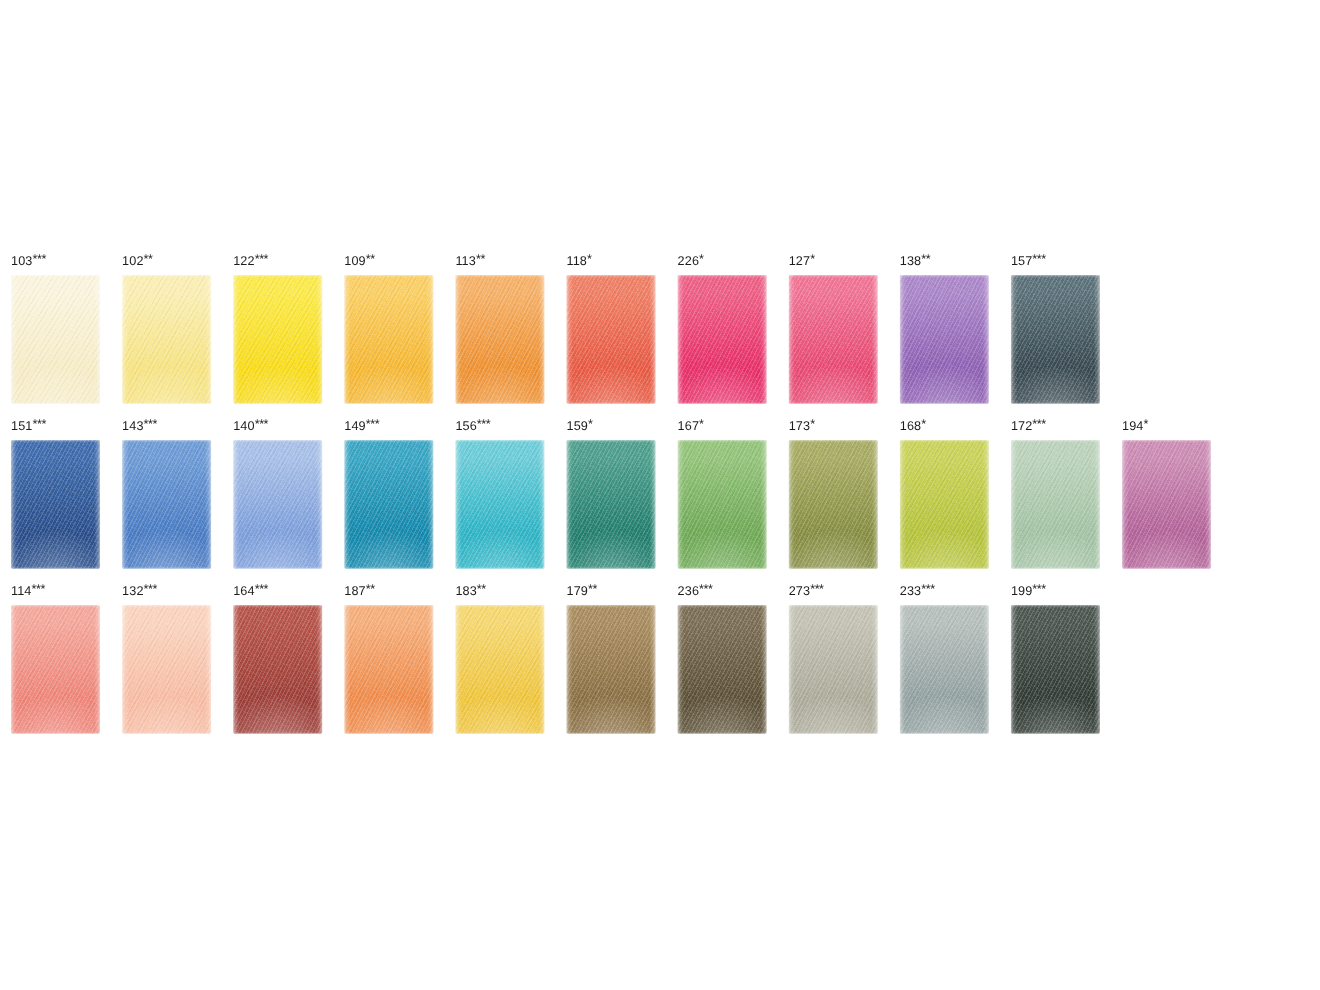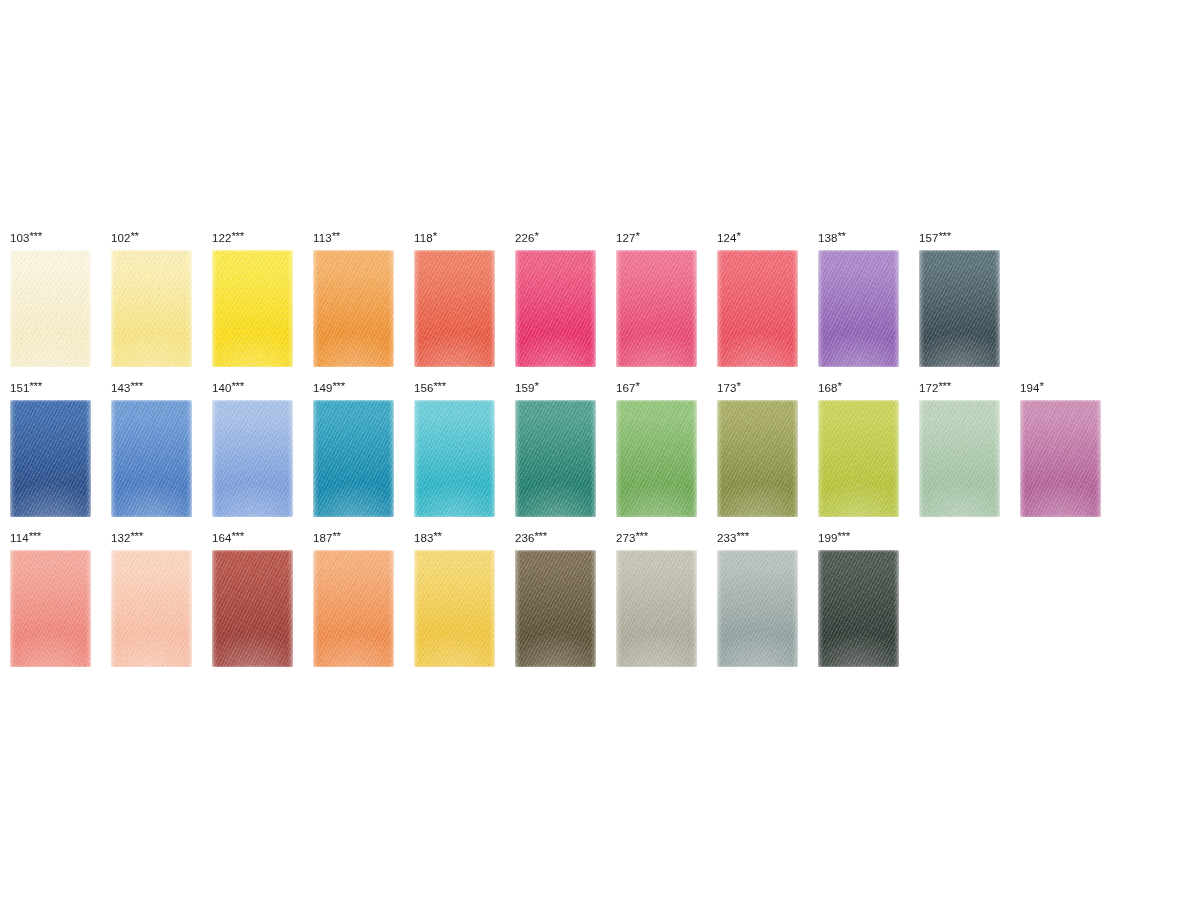--- a/index.html
+++ b/index.html
@@ -153,20 +153,26 @@
             <div class="grain" style="transform: rotate(-0.6deg);"></div>
             <div class="speckle" style="background-position: 1px 0px, 6px 1px;"></div>
             <div class="corner-fade"></div>
             <div class="edge"></div>
           </div></div><div class="swatch-cell"><span class="swatch-label"><span>122</span><span class="stars">***</span></span><div class="swatch-patch">
             <div class="base" style="background: linear-gradient(rgb(252, 234, 74) 0%, rgb(252, 234, 74) 14%, rgb(249, 220, 26) 72%, rgb(249, 220, 26) 100%);"></div>
             <div class="grain" style="transform: rotate(1.2deg);"></div>
             <div class="speckle" style="background-position: 4px 0px, 3px 1px;"></div>
             <div class="corner-fade"></div>
             <div class="edge"></div>
+          </div></div><div class="swatch-cell"><span class="swatch-label"><span>109</span><span class="stars">**</span></span><div class="swatch-patch">
+            <div class="base" style="background: linear-gradient(rgb(251, 207, 99) 0%, rgb(251, 207, 99) 14%, rgb(246, 184, 51) 72%, rgb(246, 184, 51) 100%);"></div>
+            <div class="grain" style="transform: rotate(0deg);"></div>
+            <div class="speckle" style="background-position: 2px 0px, 5px 1px;"></div>
+            <div class="corner-fade"></div>
+            <div class="edge"></div>
           </div></div><div class="swatch-cell"><span class="swatch-label"><span>113</span><span class="stars">**</span></span><div class="swatch-patch">
             <div class="base" style="background: linear-gradient(rgb(246, 177, 103) 0%, rgb(246, 177, 103) 14%, rgb(239, 146, 51) 72%, rgb(239, 146, 51) 100%);"></div>
             <div class="grain" style="transform: rotate(-1.2deg);"></div>
             <div class="speckle" style="background-position: 0px 0px, 2px 1px;"></div>
             <div class="corner-fade"></div>
             <div class="edge"></div>
           </div></div><div class="swatch-cell"><span class="swatch-label"><span>118</span><span class="stars">*</span></span><div class="swatch-patch">
             <div class="base" style="background: linear-gradient(rgb(239, 127, 100) 0%, rgb(239, 127, 100) 14%, rgb(232, 90, 67) 72%, rgb(232, 90, 67) 100%);"></div>
             <div class="grain" style="transform: rotate(0.6deg);"></div>
             <div class="speckle" style="background-position: 3px 0px, 4px 1px;"></div>
@@ -175,26 +181,20 @@
           </div></div><div class="swatch-cell"><span class="swatch-label"><span>226</span><span class="stars">*</span></span><div class="swatch-patch">
             <div class="base" style="background: linear-gradient(rgb(238, 95, 134) 0%, rgb(238, 95, 134) 14%, rgb(232, 48, 106) 72%, rgb(232, 48, 106) 100%);"></div>
             <div class="grain" style="transform: rotate(-0.6deg);"></div>
             <div class="speckle" style="background-position: 1px 0px, 6px 1px;"></div>
             <div class="corner-fade"></div>
             <div class="edge"></div>
           </div></div><div class="swatch-cell"><span class="swatch-label"><span>127</span><span class="stars">*</span></span><div class="swatch-patch">
             <div class="base" style="background: linear-gradient(rgb(240, 115, 148) 0%, rgb(240, 115, 148) 14%, rgb(232, 74, 115) 72%, rgb(232, 74, 115) 100%);"></div>
             <div class="grain" style="transform: rotate(1.2deg);"></div>
             <div class="speckle" style="background-position: 4px 0px, 3px 1px;"></div>
-            <div class="corner-fade"></div>
-            <div class="edge"></div>
-          </div></div><div class="swatch-cell"><span class="swatch-label"><span>124</span><span class="stars">*</span></span><div class="swatch-patch">
-            <div class="base" style="background: linear-gradient(rgb(240, 107, 118) 0%, rgb(240, 107, 118) 14%, rgb(235, 79, 93) 72%, rgb(235, 79, 93) 100%);"></div>
-            <div class="grain" style="transform: rotate(0deg);"></div>
-            <div class="speckle" style="background-position: 2px 0px, 5px 1px;"></div>
             <div class="corner-fade"></div>
             <div class="edge"></div>
           </div></div><div class="swatch-cell"><span class="swatch-label"><span>138</span><span class="stars">**</span></span><div class="swatch-patch">
             <div class="base" style="background: linear-gradient(rgb(171, 135, 202) 0%, rgb(171, 135, 202) 14%, rgb(143, 98, 181) 72%, rgb(143, 98, 181) 100%);"></div>
             <div class="grain" style="transform: rotate(-1.2deg);"></div>
             <div class="speckle" style="background-position: 0px 0px, 2px 1px;"></div>
             <div class="corner-fade"></div>
             <div class="edge"></div>
           </div></div><div class="swatch-cell"><span class="swatch-label"><span>157</span><span class="stars">***</span></span><div class="swatch-patch">
             <div class="base" style="background: linear-gradient(rgb(91, 113, 121) 0%, rgb(91, 113, 121) 14%, rgb(57, 74, 82) 72%, rgb(57, 74, 82) 100%);"></div>
@@ -293,20 +293,26 @@
             <div class="grain" style="transform: rotate(-0.6deg);"></div>
             <div class="speckle" style="background-position: 2px 0px, 5px 3px;"></div>
             <div class="corner-fade"></div>
             <div class="edge"></div>
           </div></div><div class="swatch-cell"><span class="swatch-label"><span>183</span><span class="stars">**</span></span><div class="swatch-patch">
             <div class="base" style="background: linear-gradient(rgb(246, 216, 112) 0%, rgb(246, 216, 112) 14%, rgb(240, 198, 62) 72%, rgb(240, 198, 62) 100%);"></div>
             <div class="grain" style="transform: rotate(1.2deg);"></div>
             <div class="speckle" style="background-position: 0px 0px, 2px 3px;"></div>
             <div class="corner-fade"></div>
             <div class="edge"></div>
+          </div></div><div class="swatch-cell"><span class="swatch-label"><span>179</span><span class="stars">**</span></span><div class="swatch-patch">
+            <div class="base" style="background: linear-gradient(rgb(169, 141, 95) 0%, rgb(169, 141, 95) 14%, rgb(139, 112, 68) 72%, rgb(139, 112, 68) 100%);"></div>
+            <div class="grain" style="transform: rotate(0deg);"></div>
+            <div class="speckle" style="background-position: 3px 0px, 4px 3px;"></div>
+            <div class="corner-fade"></div>
+            <div class="edge"></div>
           </div></div><div class="swatch-cell"><span class="swatch-label"><span>236</span><span class="stars">***</span></span><div class="swatch-patch">
             <div class="base" style="background: linear-gradient(rgb(124, 110, 85) 0%, rgb(124, 110, 85) 14%, rgb(93, 81, 56) 72%, rgb(93, 81, 56) 100%);"></div>
             <div class="grain" style="transform: rotate(0.6deg);"></div>
             <div class="speckle" style="background-position: 4px 0px, 3px 3px;"></div>
             <div class="corner-fade"></div>
             <div class="edge"></div>
           </div></div><div class="swatch-cell"><span class="swatch-label"><span>273</span><span class="stars">***</span></span><div class="swatch-patch">
             <div class="base" style="background: linear-gradient(rgb(195, 194, 179) 0%, rgb(195, 194, 179) 14%, rgb(173, 172, 155) 72%, rgb(173, 172, 155) 100%);"></div>
             <div class="grain" style="transform: rotate(-0.6deg);"></div>
             <div class="speckle" style="background-position: 2px 0px, 5px 3px;"></div>

